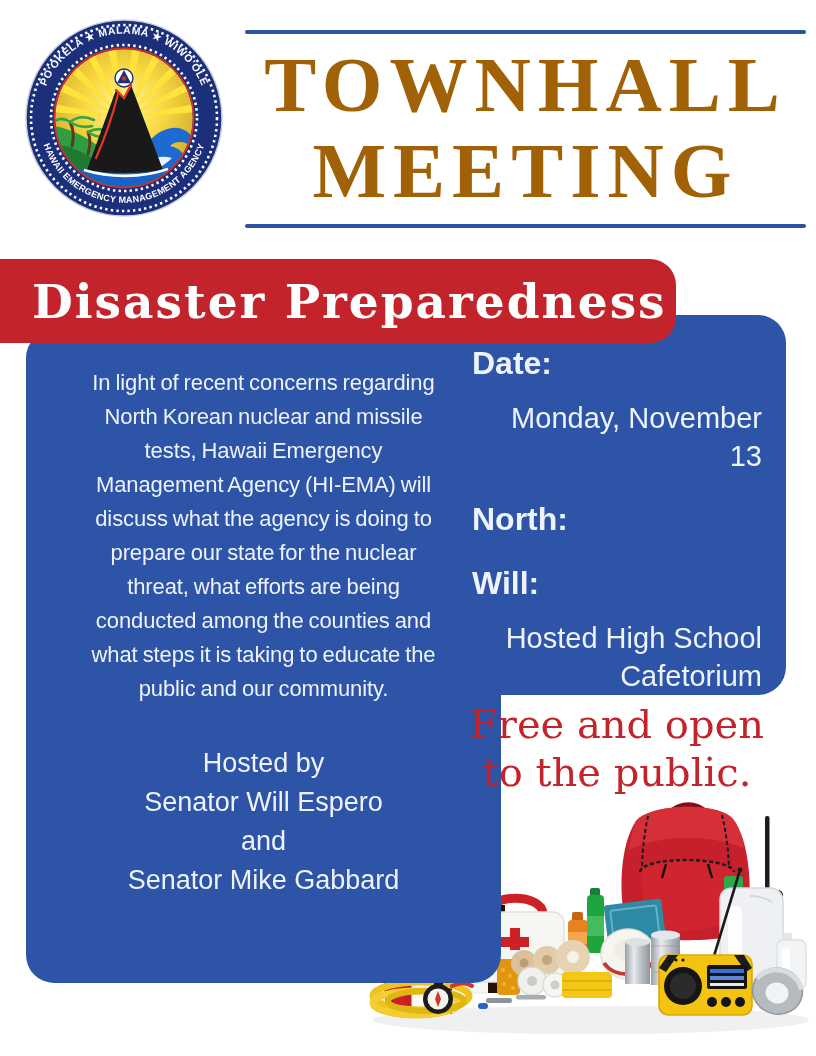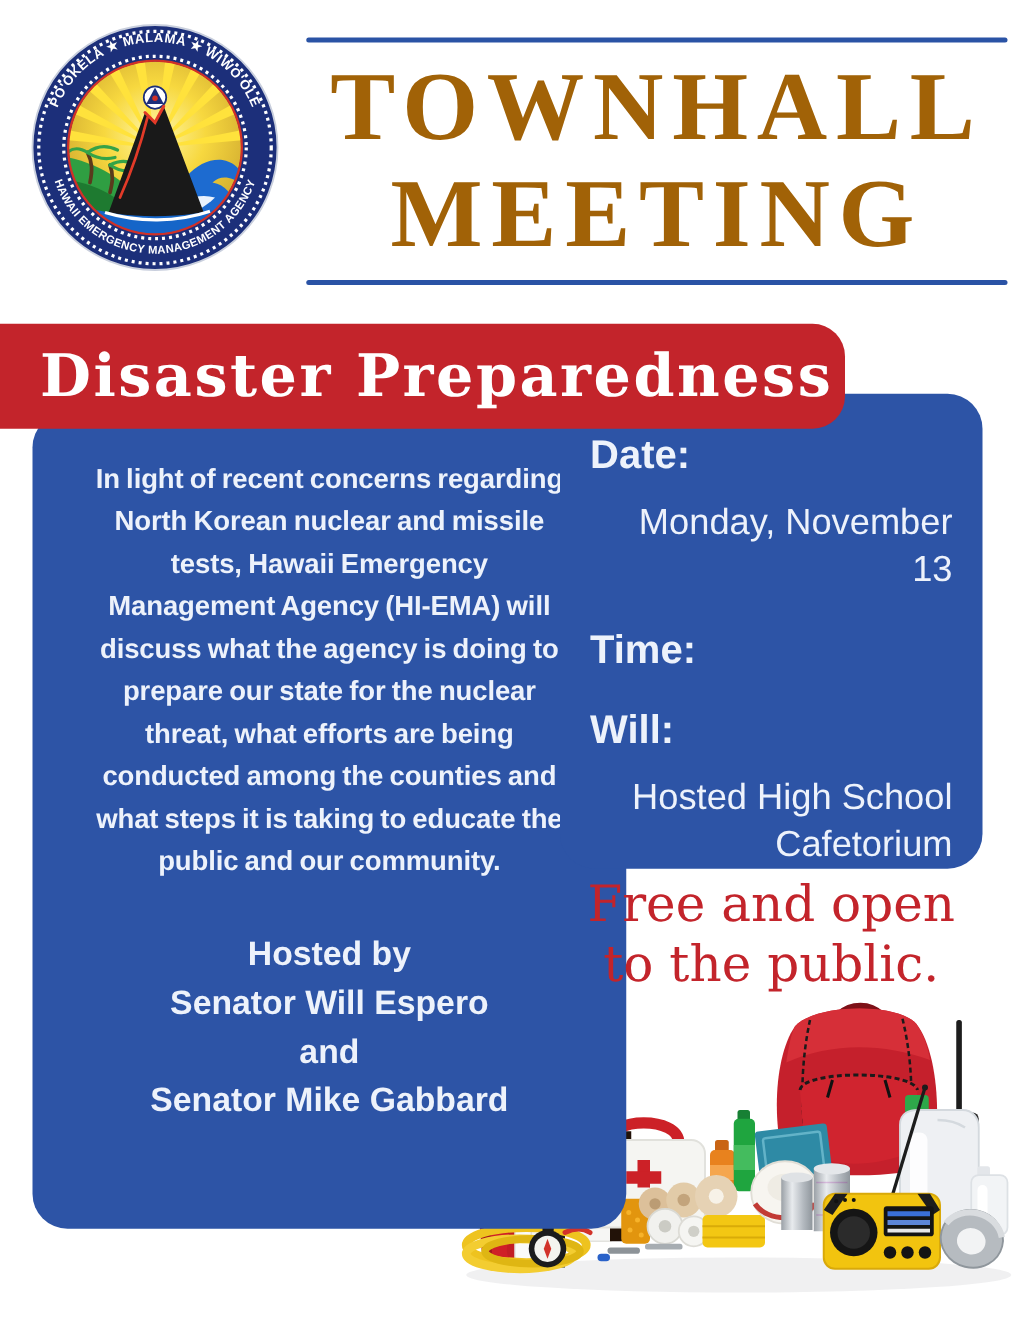--- a/index.html
+++ b/index.html
@@ -15,21 +15,21 @@
          font-size:78px;line-height:86px;letter-spacing:7px;color:#a16207;white-space:pre-line;}
 
   
   .banner{position:absolute;left:-26px;top:259px;width:702px;height:84px;background:#c3242b;
           border-radius:26px;z-index:5;display:flex;align-items:center;}
   .banner-text{padding-left:58px;font-family:"DejaVu Serif",serif;font-weight:bold;
                font-size:47px;letter-spacing:2px;color:#ffffff;}
 
   
   .box{position:absolute;background:#2d54a6;border-radius:28px;color:#edf2fb;z-index:2;}
-  .left-box{left:26px;top:330px;width:475px;height:653px;padding:0;font-weight:bold;}
+  .left-box{left:26px;top:330px;width:475px;height:653px;padding:0;}
   .paragraph{margin:36px 13px 0 13px;font-size:22px;line-height:34px;text-align:center;
              letter-spacing:-0.1px;word-spacing:-1px;}
   .hosted{margin:38px 13px 0 13px;font-size:27px;line-height:39px;text-align:center;}
 
   .right-box{left:448px;top:315px;width:338px;height:380px;padding:28px 24px 16px 24px;
              box-sizing:border-box;}
   .detail-group{margin-bottom:24px;}
   .detail-label{font-size:32px;line-height:40px;font-weight:bold;text-align:left;}
   .detail-value{margin-top:16px;font-size:29px;line-height:38px;text-align:right;}
 
@@ -145,21 +145,21 @@
 and
 Senator Mike Gabbard</p>
   </div>
 
   <div class="box right-box">
     <div class="detail-group">
       <div class="detail-label">Date:</div>
       <div class="detail-value">Monday, November 13</div>
     </div>
     <div class="detail-group">
-      <div class="detail-label">Time:</div>
+      <div class="detail-label">North:</div>
     </div>
     <div class="detail-group">
       <div class="detail-label">Will:</div>
       <div class="detail-value pre">Hosted High School
 Cafetorium</div>
     </div>
   </div>
 
   <div class="cta pre">Free and open
 to the public.</div>

